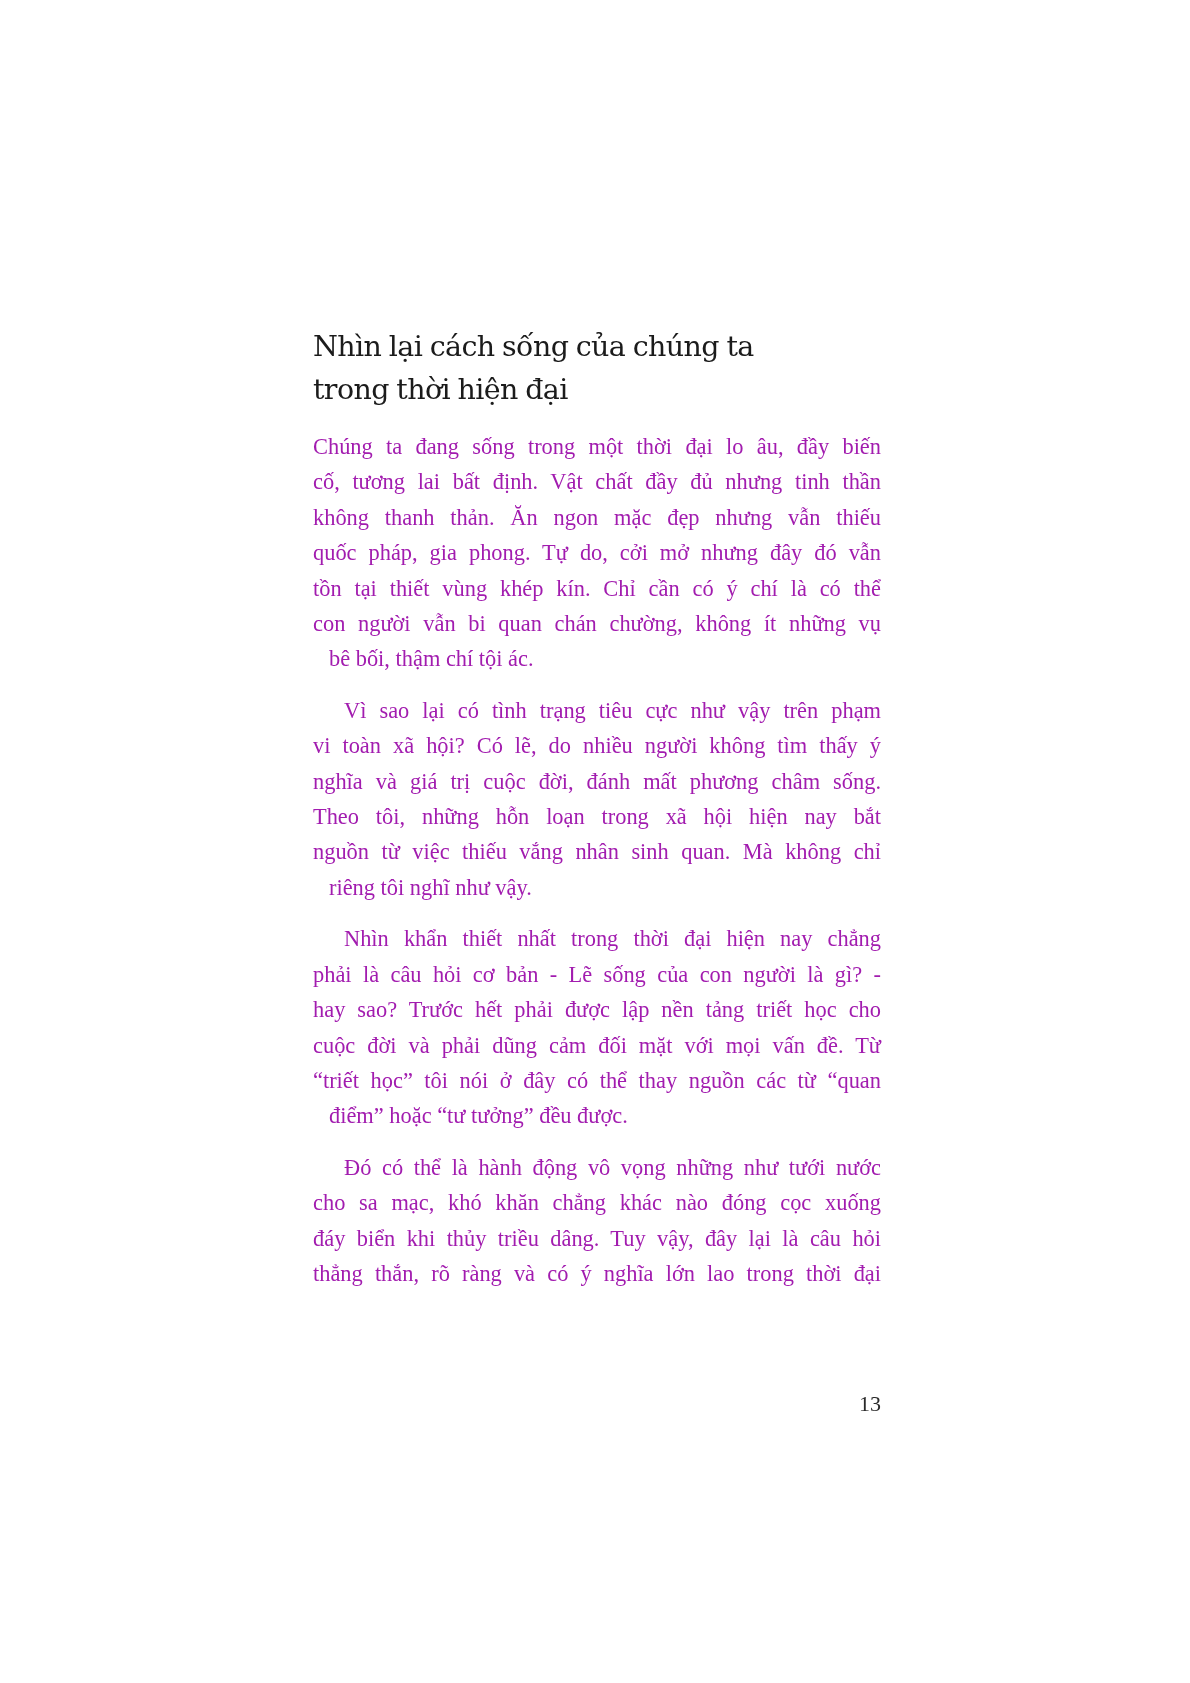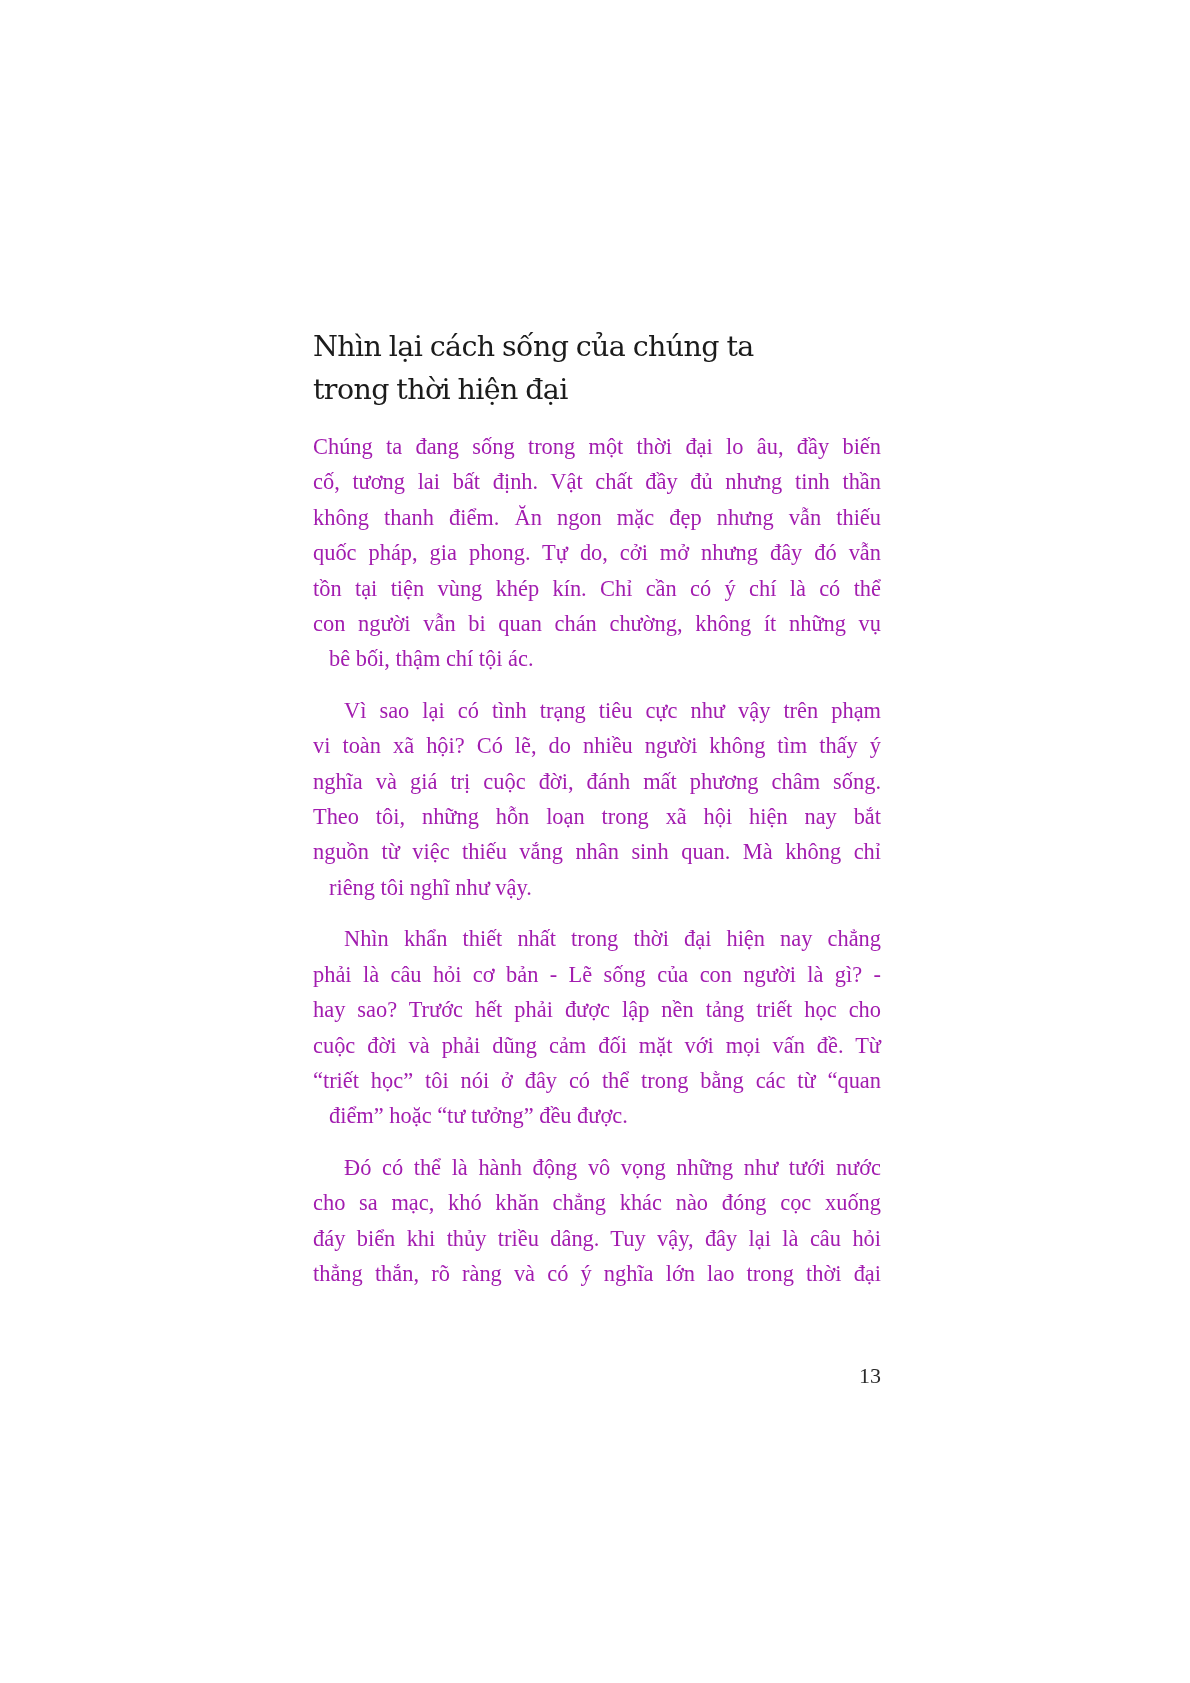--- a/index.html
+++ b/index.html
@@ -57,62 +57,62 @@
       text-align-last: left;
       margin-left: 16px;
     }
     .paragraph .line.indent {
       text-indent: 31px;
       margin-top: 16px;
     }
     .page-number {
       position: absolute;
       left: 859px;
-      top: 1363px;
+      top: 1391px;
       font-family: "Liberation Serif", "DejaVu Serif", serif;
       font-size: 22px;
       color: #2a2a2a;
     }
   </style>
 </head>
 <body>
 
 <div class="page">
   <div class="text-column">
 
     <h2 class="chapter-title">
       <span>Nhìn lại cách sống của chúng ta</span>
       <span>trong thời hiện đại</span>
     </h2>
 
     <p class="paragraph">
       <span class="line">Chúng ta đang sống trong một thời đại lo âu, đầy biến</span>
       <span class="line">cố, tương lai bất định. Vật chất đầy đủ nhưng tinh thần</span>
-      <span class="line">không thanh điểm. Ăn ngon mặc đẹp nhưng vẫn thiếu</span>
+      <span class="line">không thanh thản. Ăn ngon mặc đẹp nhưng vẫn thiếu</span>
       <span class="line">quốc pháp, gia phong. Tự do, cởi mở nhưng đây đó vẫn</span>
-      <span class="line">tồn tại tiện vùng khép kín. Chỉ cần có ý chí là có thể</span>
+      <span class="line">tồn tại thiết vùng khép kín. Chỉ cần có ý chí là có thể</span>
       <span class="line">con người vẫn bi quan chán chường, không ít những vụ</span>
       <span class="line last">bê bối, thậm chí tội ác.</span>
     </p>
 
     <p class="paragraph">
       <span class="line indent">Vì sao lại có tình trạng tiêu cực như vậy trên phạm</span>
       <span class="line">vi toàn xã hội? Có lẽ, do nhiều người không tìm thấy ý</span>
       <span class="line">nghĩa và giá trị cuộc đời, đánh mất phương châm sống.</span>
       <span class="line">Theo tôi, những hỗn loạn trong xã hội hiện nay bắt</span>
       <span class="line">nguồn từ việc thiếu vắng nhân sinh quan. Mà không chỉ</span>
       <span class="line last">riêng tôi nghĩ như vậy.</span>
     </p>
 
     <p class="paragraph">
       <span class="line indent">Nhìn khẩn thiết nhất trong thời đại hiện nay chẳng</span>
       <span class="line">phải là câu hỏi cơ bản - Lẽ sống của con người là gì? -</span>
       <span class="line">hay sao? Trước hết phải được lập nền tảng triết học cho</span>
       <span class="line">cuộc đời và phải dũng cảm đối mặt với mọi vấn đề. Từ</span>
-      <span class="line">“triết học” tôi nói ở đây có thể trong bằng các từ “quan</span>
+      <span class="line">“triết học” tôi nói ở đây có thể thay nguồn các từ “quan</span>
       <span class="line last">điểm” hoặc “tư tưởng” đều được.</span>
     </p>
 
     <p class="paragraph">
       <span class="line indent">Đó có thể là hành động vô vọng những như tưới nước</span>
       <span class="line">cho sa mạc, khó khăn chẳng khác nào đóng cọc xuống</span>
       <span class="line">đáy biển khi thủy triều dâng. Tuy vậy, đây lại là câu hỏi</span>
       <span class="line">thẳng thắn, rõ ràng và có ý nghĩa lớn lao trong thời đại</span>
     </p>
 

